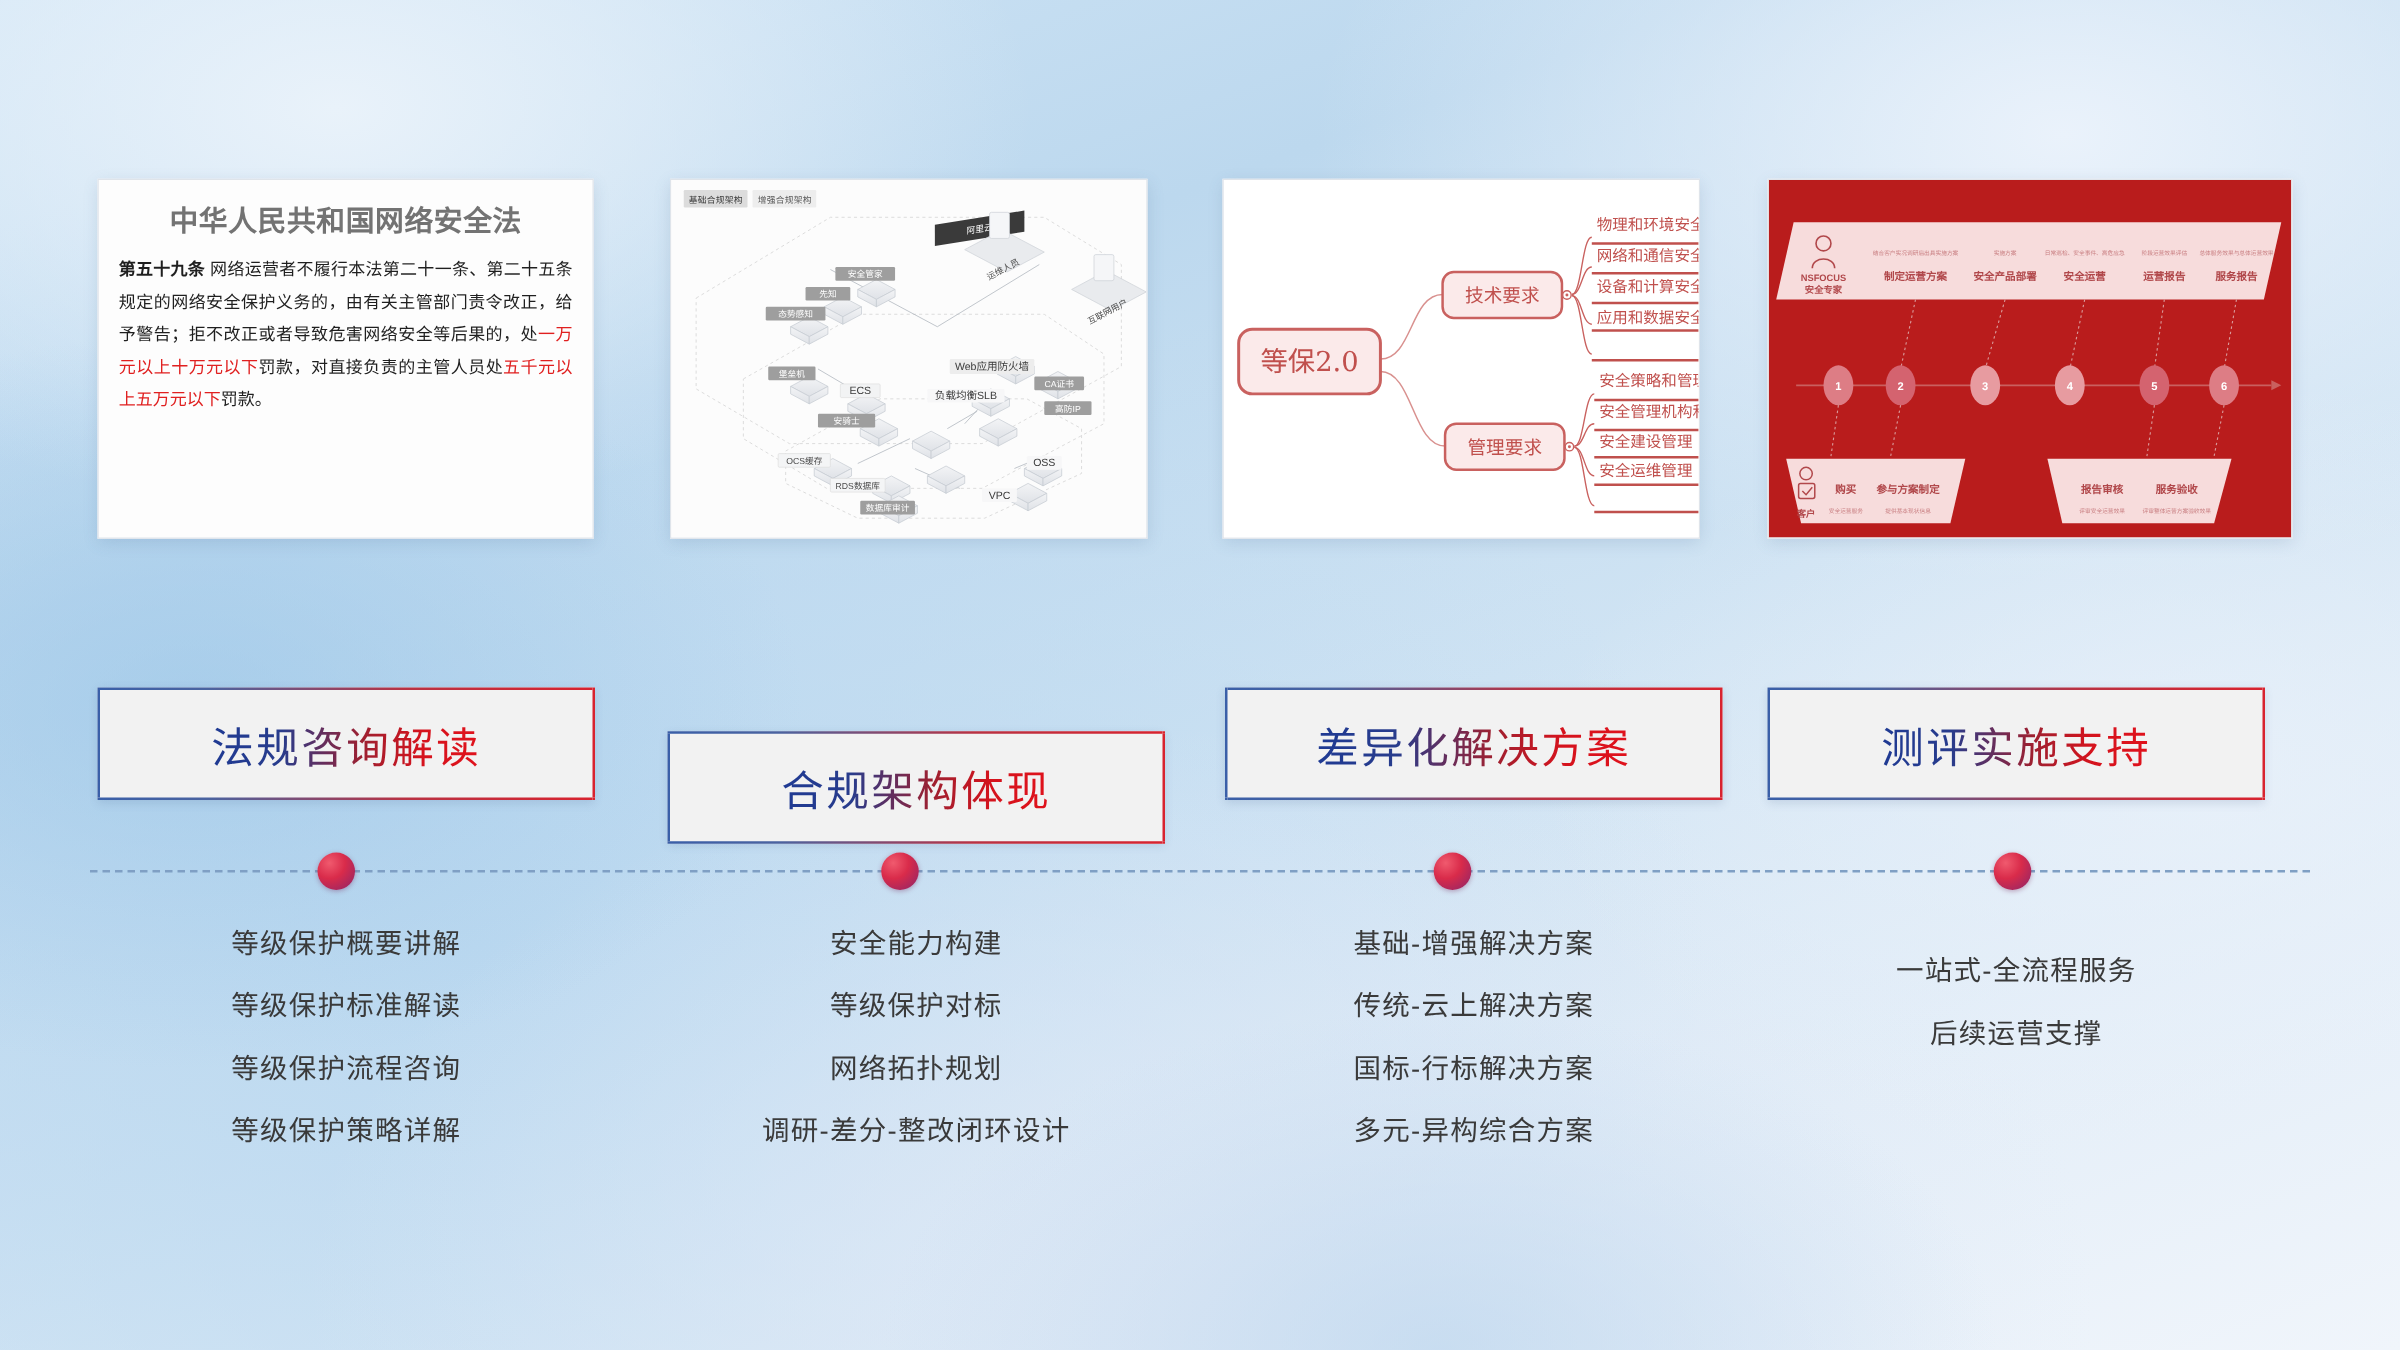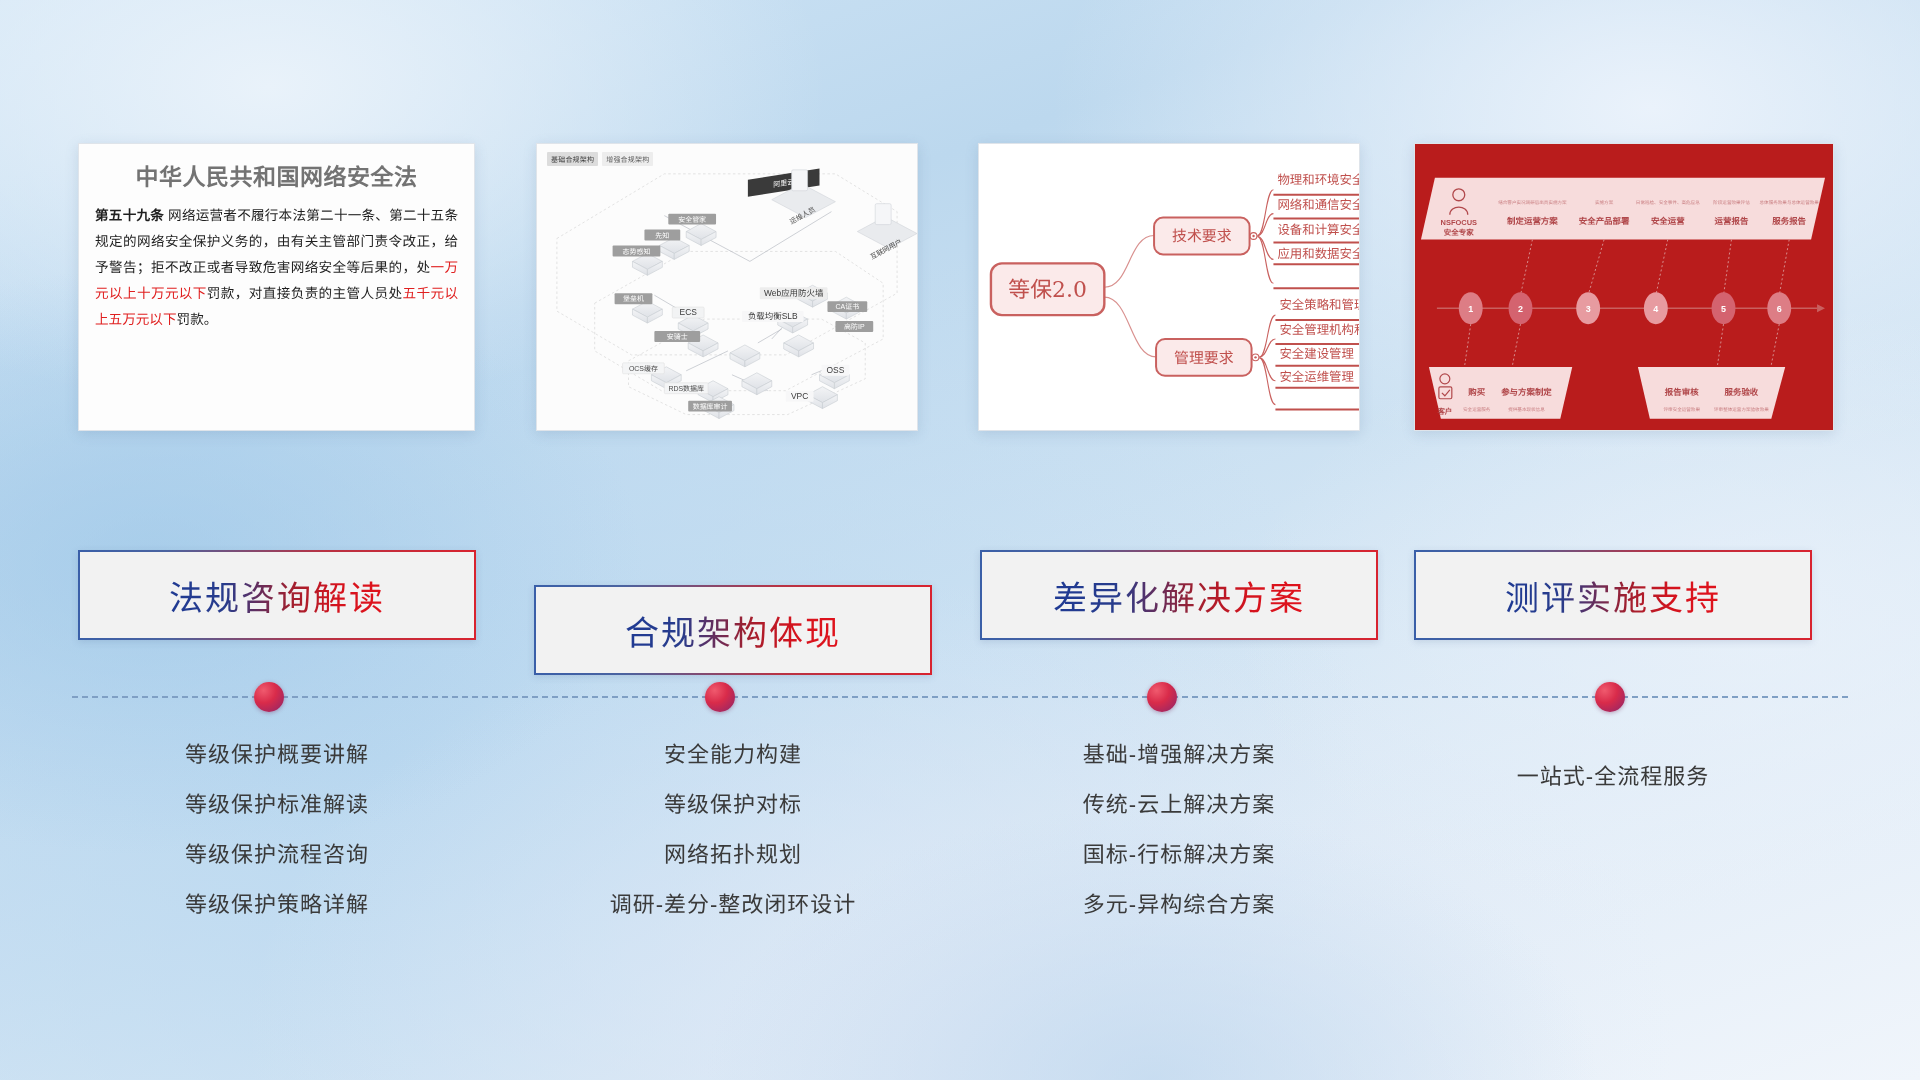--- a/index.html
+++ b/index.html
@@ -474,16 +474,17 @@
       <li>调研-差分-整改闭环设计</li>
     </ul>
     <ul class="col k3">
       <li>基础-增强解决方案</li>
       <li>传统-云上解决方案</li>
       <li>国标-行标解决方案</li>
       <li>多元-异构综合方案</li>
     </ul>
     <ul class="col k4">
       <li>一站式-全流程服务</li>
+      <li>后续运营支撑</li>
     </ul>
   </div>
 
 </div>
 
 </body></html>

